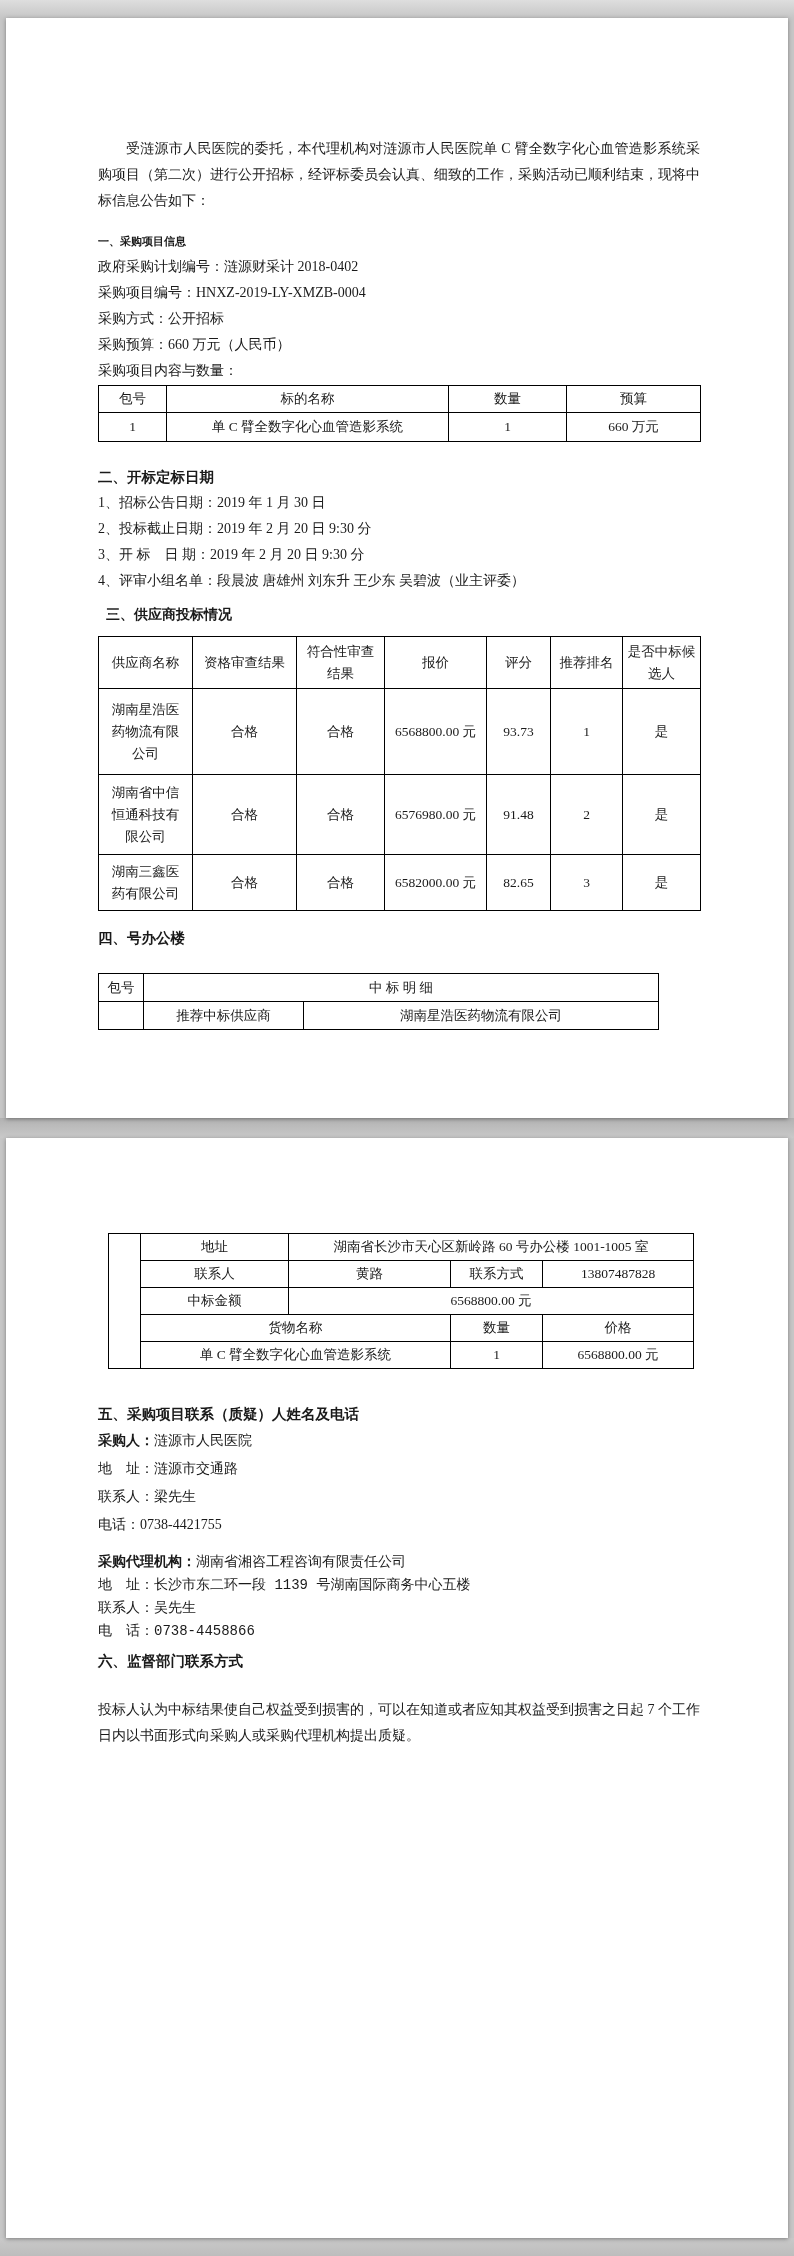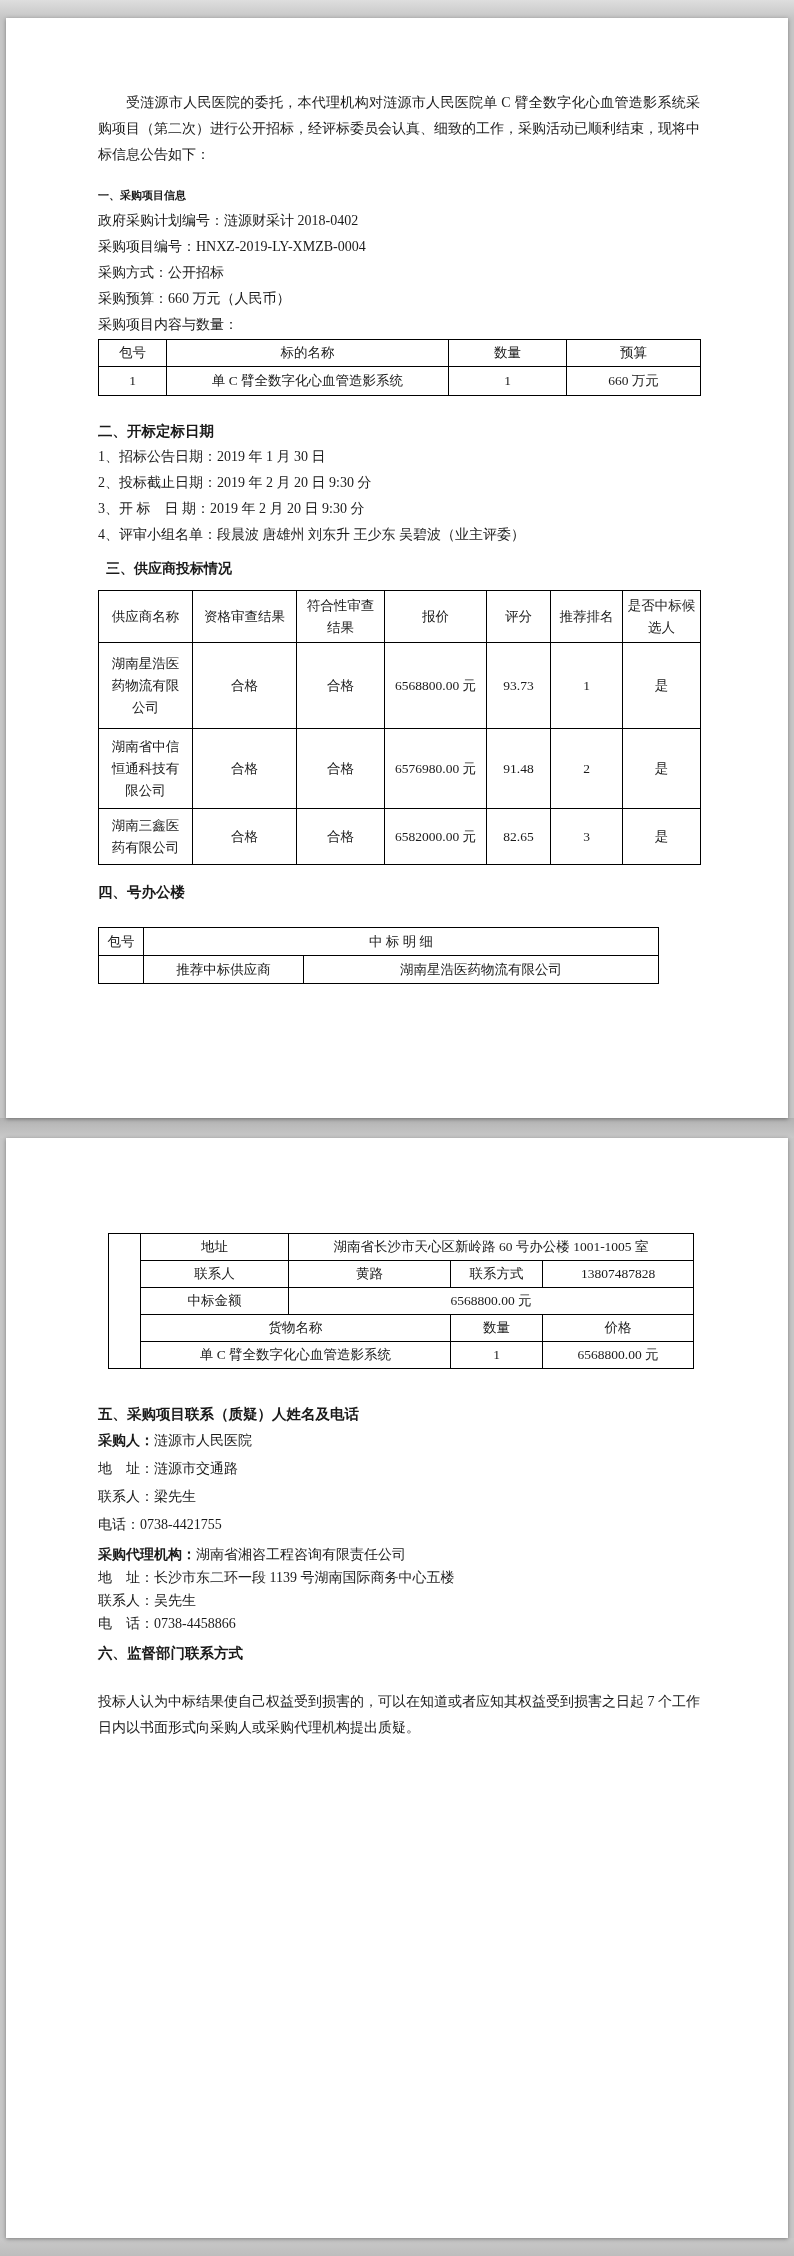--- a/index.html
+++ b/index.html
@@ -12,21 +12,21 @@
   }
   .viewer{width:794px;}
   .spacer-top{height:18px;background:linear-gradient(#dedede,#c6c6c6);}
   .spacer-mid{height:20px;background:linear-gradient(#b2b2b2,#c9c9c9);}
   .spacer-bottom{height:18px;background:linear-gradient(#c9c9c9,#bdbdbd);}
   .page{
     width:782px;margin:0 auto;background:#ffffff;
     box-shadow:0 1px 4px rgba(0,0,0,.38);
     height:1100px;overflow:hidden;position:relative;
   }
-  .content{padding:72px 88px 0 92px;font-size:14px;}
+  .content{padding:118px 88px 0 92px;font-size:14px;}
   .content2{padding:95px 88px 0 92px;font-size:14px;}
   .para{
     line-height:26px;text-indent:2em;text-align:justify;margin:0;
   }
   .h-sec{
     font-weight:bold;font-size:11px;line-height:26px;margin:14px 0 0 0;
   }
   .line{line-height:26px;white-space:pre-wrap;}
   .contact-line{line-height:28px;white-space:pre-wrap;}
   .agency-line{line-height:23px;white-space:pre-wrap;}
@@ -50,21 +50,21 @@
   .sup-table tr.r3{height:56px;}
   .sup-table td.name{padding:1px 11px;}
   .h4-sec{font-weight:bold;font-size:14.5px;line-height:26px;margin:14px 0 0 0;}
   .award-table{width:560px;margin-top:22px;}
   .award-table tr{height:28px;}
   .detail-table{width:585px;margin-left:10px;}
   .detail-table tr{height:27px;}
   .h5-sec{font-weight:bold;font-size:14.5px;line-height:26px;margin:32px 0 0 0;}
   .h6-sec{font-weight:bold;font-size:14.5px;line-height:26px;margin:5px 0 0 0;}
   .closing{line-height:26px;text-align:justify;margin:23px 0 0 0;}
-  .grp-agency{margin-top:4px;}
+  .grp-agency{margin-top:12px;font-family:Liberation Mono, monospace;}
   .grp-sup{margin-top:2px;}
 </style>
 </head>
 <body>
 
 <div class="viewer">
   <div class="spacer-top"></div>
 
   <div class="page">
     <div class="content">

